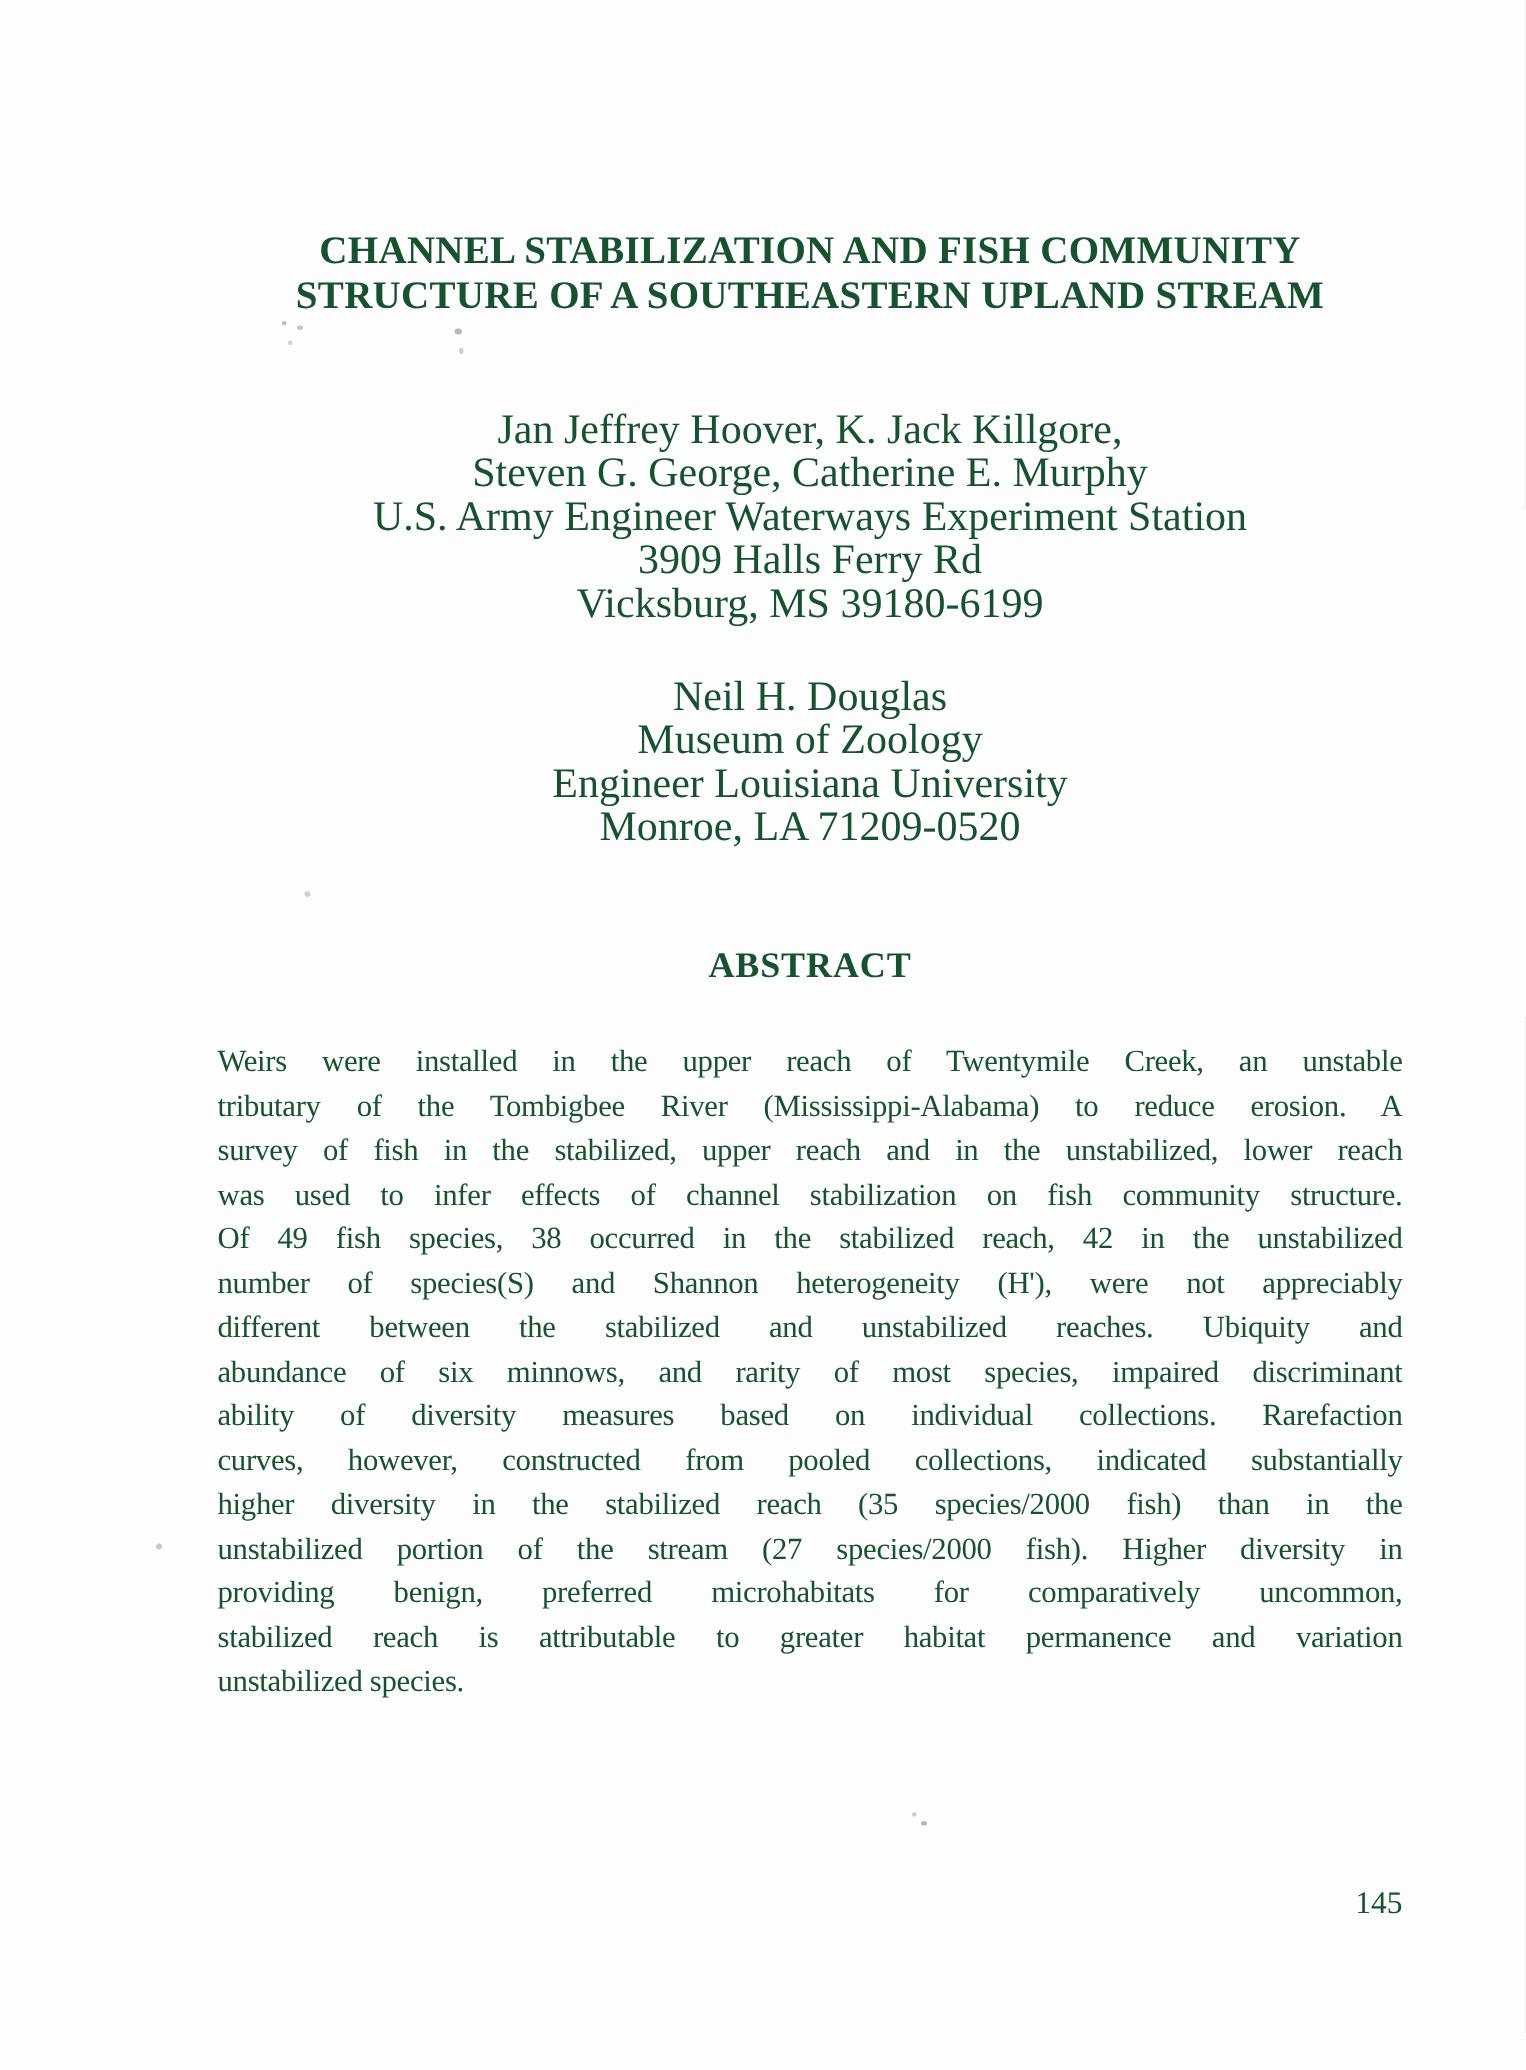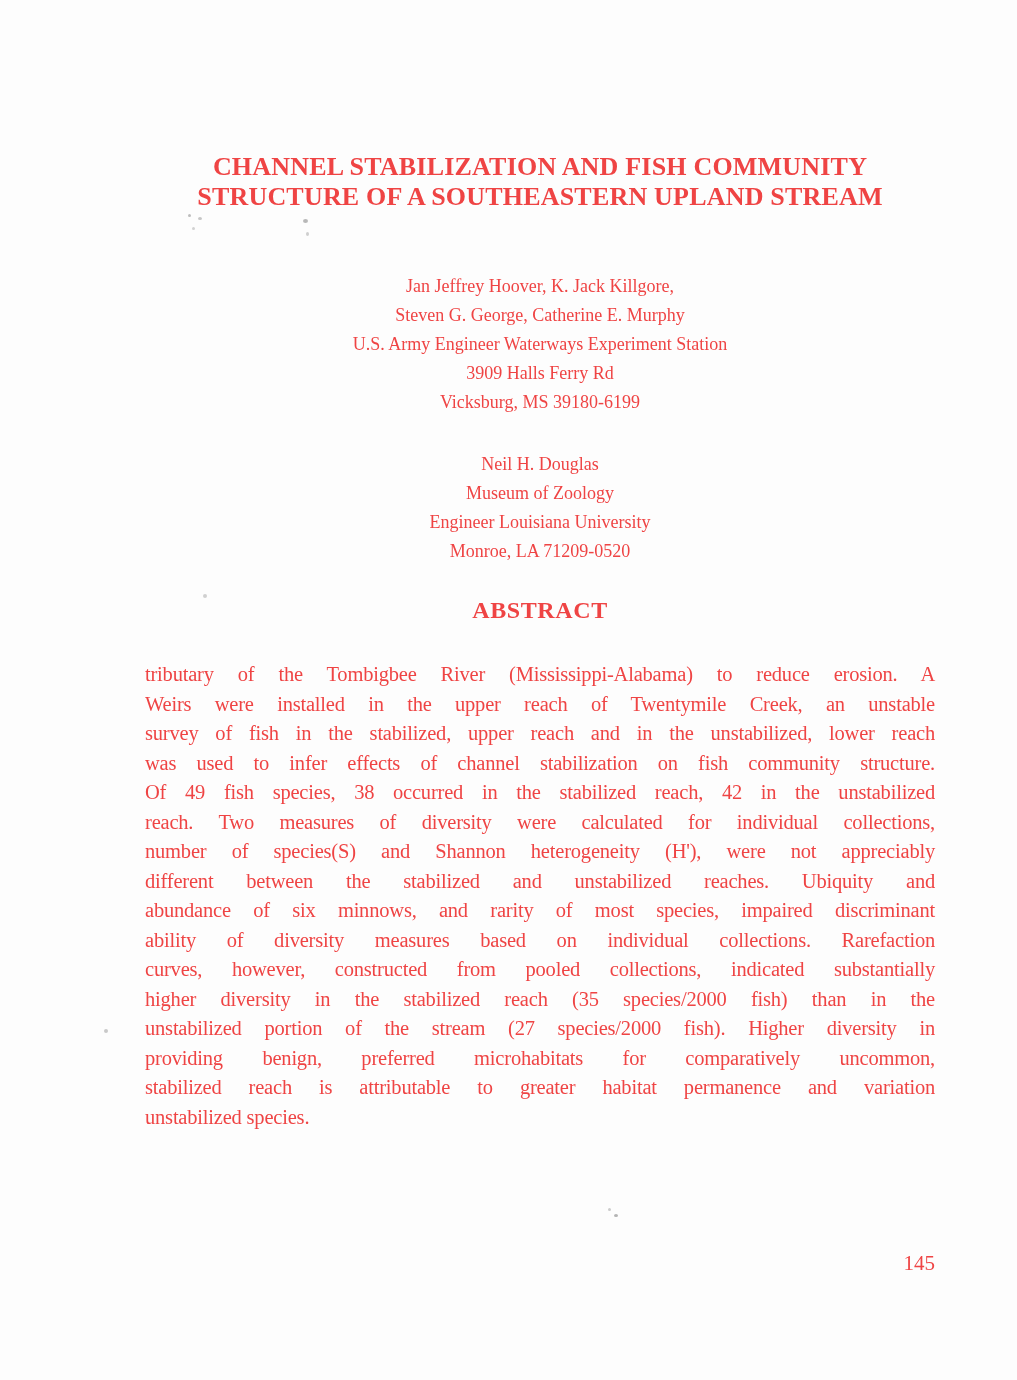--- a/index.html
+++ b/index.html
@@ -8,44 +8,44 @@
     background: #e8e8e8;
   }
   .page {
     position: relative;
     width: 1017px;
     height: 1380px;
     background: #fdfdfd;
     box-sizing: border-box;
     padding-top: 152px;
     font-family: "Liberation Serif", "DejaVu Serif", serif;
-    color: #ef4444;
+    color: #14532d;
     overflow: hidden;
     margin: 0 auto;
   }
   .textblock {
     width: 790px;
     margin-left: 145px;
   }
   .doc-title {
     text-align: center;
     font-weight: bold;
     font-size: 26px;
     line-height: 30px;
     letter-spacing: 0.2px;
   }
   .authors {
     text-align: center;
-    font-size: 18px;
+    font-size: 28px;
     line-height: 29px;
   }
   .authors-primary { margin-top: 60px; }
   .authors-secondary { margin-top: 33px; }
   .abstract-heading {
-    margin-top: 29px;
+    margin-top: 63px;
     text-align: center;
     font-weight: bold;
     font-size: 24px;
     line-height: 30px;
     letter-spacing: 0.6px;
   }
   .abstract-body {
     margin-top: 35px;
     font-size: 20.5px;
     line-height: 29.5px;
@@ -104,26 +104,25 @@
     <div class="authors authors-secondary">
       <div>Neil H. Douglas</div>
       <div>Museum of Zoology</div>
       <div>Engineer Louisiana University</div>
       <div>Monroe, LA 71209-0520</div>
     </div>
 
     <div class="abstract-heading">ABSTRACT</div>
 
     <div class="abstract-body">
+      <div class="abs-line">Weirs were installed in the upper reach of Twentymile Creek, an unstable</div>
       <div class="abs-line">tributary of the Tombigbee River (Mississippi-Alabama) to reduce erosion.  A</div>
-      <div class="abs-line">Weirs were installed in the upper reach of Twentymile Creek, an unstable</div>
       <div class="abs-line">survey of fish in the stabilized, upper reach and in the unstabilized, lower reach</div>
       <div class="abs-line">was used to infer effects of channel stabilization on fish community structure.</div>
       <div class="abs-line">Of 49 fish species, 38 occurred in the stabilized reach, 42 in the unstabilized</div>
-      <div class="abs-line">reach.  Two measures of diversity were calculated for individual collections,</div>
       <div class="abs-line">number of species(S) and Shannon heterogeneity (H'), were not appreciably</div>
       <div class="abs-line">different between the stabilized and unstabilized reaches.  Ubiquity and</div>
       <div class="abs-line">abundance of six minnows, and rarity of most species, impaired discriminant</div>
       <div class="abs-line">ability of diversity measures based on individual collections.  Rarefaction</div>
       <div class="abs-line">curves, however, constructed from pooled collections, indicated substantially</div>
       <div class="abs-line">higher diversity in the stabilized reach (35 species/2000 fish) than in the</div>
       <div class="abs-line">unstabilized portion of the stream (27 species/2000 fish).  Higher diversity in</div>
       <div class="abs-line">providing benign, preferred microhabitats for comparatively uncommon,</div>
       <div class="abs-line">stabilized reach is attributable to greater habitat permanence and variation</div>
       <div class="abs-line last">unstabilized species.</div>

